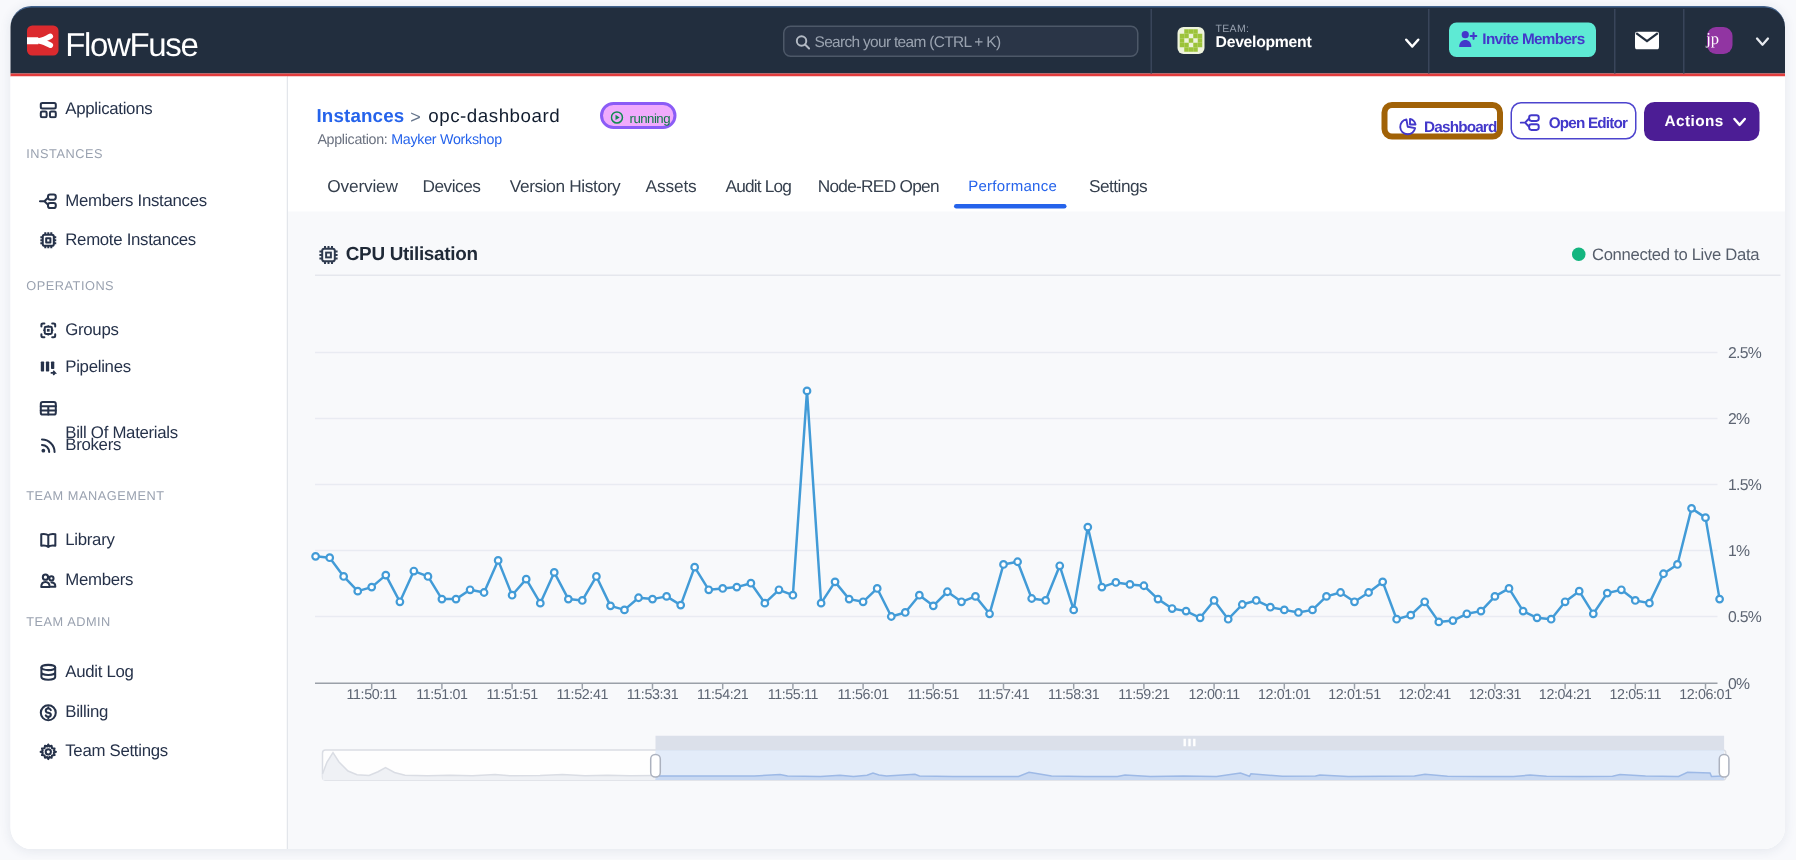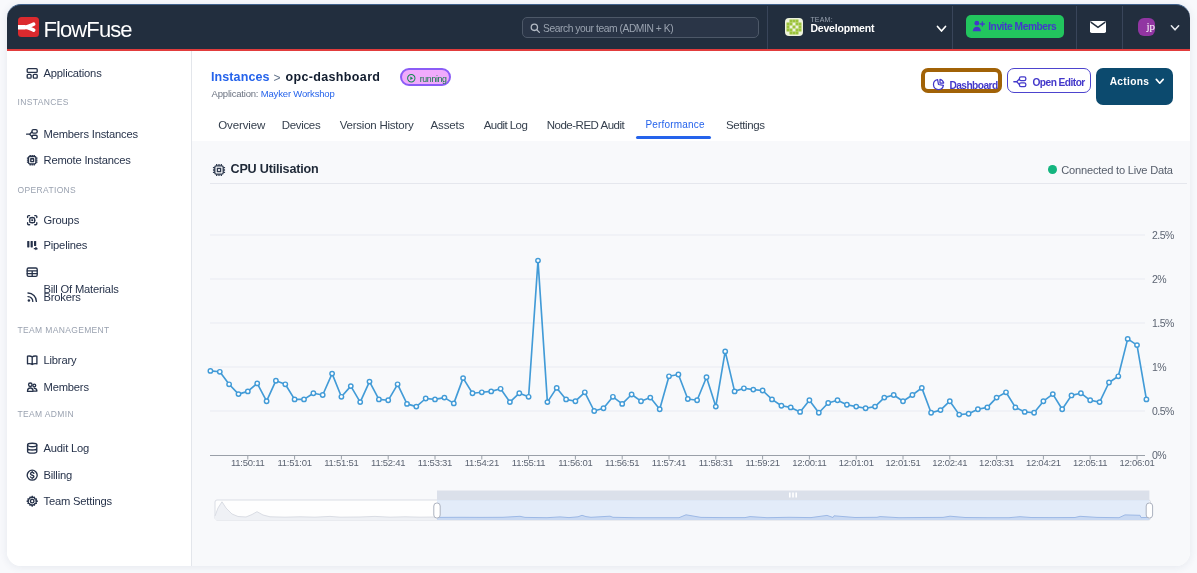--- a/index.html
+++ b/index.html
@@ -16,21 +16,21 @@
       <path d="M0 10.2 H7.5" stroke="#fff" stroke-width="4.6"></path>
     </svg>
 </div>
 <div class="abs" style="left:43.5px;top:17.7px;font-size:22px;font-weight:normal;color:#fff;letter-spacing:-0.9px">FlowFuse</div>
 
 <div class="abs" style="left:522px;top:17px;width:237px;height:21px;background:#2a3547;border:1px solid #4d5868;border-radius:5px">
 <svg class="abs" style="left:7px;top:5px" width="10.5" height="10.5" viewBox="0 0 13 13">
       <circle cx="5.4" cy="5.4" r="3.9" stroke="#b3bac4" stroke-width="1.6" fill="none"></circle>
       <line x1="8.3" y1="8.3" x2="11.6" y2="11.6" stroke="#b3bac4" stroke-width="1.6" stroke-linecap="round"></line>
     </svg>
-<div class="abs" style="left:20px;top:4.6px;font-size:10.3px;color:#9aa3b0;letter-spacing:-0.45px">Search your team (ADMIN + K)</div>
+<div class="abs" style="left:20px;top:4.6px;font-size:10.3px;color:#9aa3b0;letter-spacing:-0.45px">Search your team (CTRL + K)</div>
 </div>
 
 <div class="abs" style="left:766.5px;top:5.5px;width:1px;height:43.5px;background:#39455a"></div>
 <div class="abs" style="left:785px;top:17.5px;height:18px"><svg width="18" height="18" viewBox="0 0 18 18" style="border-radius:4px;background:#eef3dc">
       <rect x="4.5" y="1.5" width="3" height="3" fill="#9cc33a"></rect>
       <rect x="7.5" y="1.5" width="3" height="3" fill="#9cc33a"></rect>
       <rect x="10.5" y="1.5" width="3" height="3" fill="#9cc33a"></rect>
       <rect x="1.5" y="4.5" width="3" height="3" fill="#9cc33a"></rect>
       <rect x="4.5" y="4.5" width="3" height="3" fill="#9cc33a"></rect>
       <rect x="10.5" y="4.5" width="3" height="3" fill="#9cc33a"></rect>
@@ -46,38 +46,38 @@
       <rect x="7.5" y="13.5" width="3" height="3" fill="#9cc33a"></rect>
       <rect x="10.5" y="13.5" width="3" height="3" fill="#9cc33a"></rect>
     </svg></div>
 <div class="abs" style="left:810.4px;top:16.3px;font-size:7px;color:#97a0ae;letter-spacing:0.2px">TEAM:</div>
 <div class="abs" style="left:810.4px;top:23.3px;font-size:10.5px;font-weight:bold;color:#fff;letter-spacing:-0.19px">Development</div>
 <svg class="abs" style="left:936px;top:25px" width="11" height="8" viewBox="0 0 11 8">
     <path d="M1.5 1.5 L5.5 6 L9.5 1.5" stroke="#fff" stroke-width="1.7" fill="none" stroke-linecap="round" stroke-linejoin="round"></path>
   </svg>
 <div class="abs" style="left:951.5px;top:5.5px;width:1px;height:43.5px;background:#39455a"></div>
 
-<div class="abs" style="left:965.5px;top:15px;width:98.5px;height:22.5px;background:#22c55e;border-radius:5px">
+<div class="abs" style="left:965.5px;top:15px;width:98.5px;height:22.5px;background:#5eead4;border-radius:5px">
 <svg class="abs" style="left:6px;top:5px" width="13" height="12" viewBox="0 0 14 13">
       <g fill="#4338ca">
         <circle cx="5.2" cy="3.4" r="2.6"></circle>
         <path d="M0.8 12.2 C0.8 9 2.7 7.2 5.2 7.2 C7.7 7.2 9.6 9 9.6 12.2 Z"></path>
         <path d="M11.2 2.2 V6.4 M9.1 4.3 H13.3" stroke="#4338ca" stroke-width="1.5" stroke-linecap="round"></path>
       </g>
     </svg>
 <div class="abs" style="left:22.7px;top:6.3px;font-size:10.2px;font-weight:bold;color:#4338ca;letter-spacing:-0.43px">Invite Members</div>
 </div>
 
 <div class="abs" style="left:1075.5px;top:5.5px;width:1px;height:43.5px;background:#39455a"></div>
 <svg class="abs" style="left:1090px;top:21px" width="16" height="12" viewBox="0 0 16 12">
     <rect x="0" y="0" width="16" height="12" rx="1.7" fill="#fff"></rect>
     <path d="M0.8 1.1 L8 6.4 L15.2 1.1" stroke="#222e3e" stroke-width="1.5" fill="none"></path>
   </svg>
 <div class="abs" style="left:1121.5px;top:5.5px;width:1px;height:43.5px;background:#39455a"></div>
-<div class="abs" style="left:1137.5px;top:18px;width:17.5px;height:17.5px;background:#9135a2;border-radius:6px;color:#fff;font-family:'Liberation Serif',serif;font-size:11px;text-align:right;line-height:16.5px">jp</div>
+<div class="abs" style="left:1137.5px;top:18px;width:17.5px;height:17.5px;background:#9135a2;border-radius:6px;color:#fff;font-family:'Liberation Serif',serif;font-size:11px;text-align:left;line-height:16.5px">jp</div>
 <svg class="abs" style="left:1169.5px;top:23.5px" width="10" height="8" viewBox="0 0 11 8">
     <path d="M1.5 1.5 L5.5 6 L9.5 1.5" stroke="#e7eaef" stroke-width="1.7" fill="none" stroke-linecap="round" stroke-linejoin="round"></path>
   </svg>
 
 <div class="abs" style="left:7px;top:51px;width:185px;height:514.5px;background:#fff;border-right:1px solid #e3e6eb;border-radius:0 0 0 14px"></div>
 <div class="abs" style="left:0px;top:0px">
 <svg class="abs" style="left:25.5px;top:66.8px" width="12.4" height="12.4" viewBox="0 0 12.4 12.4">
       <rect x="1.2" y="1.6" width="10" height="3.8" rx="1" stroke="#26324a" stroke-width="1.35" fill="none" stroke-linecap="round" stroke-linejoin="round"></rect>
       <rect x="1.2" y="7.4" width="3.9" height="3.8" rx="0.9" stroke="#26324a" stroke-width="1.35" fill="none" stroke-linecap="round" stroke-linejoin="round"></rect>
       <rect x="7.3" y="7.4" width="3.9" height="3.8" rx="0.9" stroke="#26324a" stroke-width="1.35" fill="none" stroke-linecap="round" stroke-linejoin="round"></rect>
@@ -152,21 +152,21 @@
     </svg>
 <div class="abs" style="left:43.5px;top:494.6px;font-size:11.2px;color:#26324a;letter-spacing:-0.19px;line-height:1.1">Team Settings</div>
 
 </div>
 
 <div class="abs" style="left:192px;top:51px;width:998px;height:90px;background:#fff"></div>
 <div class="abs" style="left:192px;top:141px;width:998px;height:424.5px;background:#f8f9fb;border-radius:0 0 14px 0"></div>
 
 <div class="abs" style="left:211px;top:71.3px;font-size:12.5px;font-weight:bold;color:#2563eb;letter-spacing:0.1px">Instances</div>
 <div class="abs" style="left:273.5px;top:71.5px;font-size:12px;color:#64748b">&gt;</div>
-<div class="abs" style="left:285.5px;top:71.3px;font-size:12.5px;font-weight:bold;color:#111c2e;letter-spacing:0.35px">opc-dashboard</div>
+<div class="abs" style="left:285.5px;top:71.3px;font-size:12.5px;font-weight:normal;color:#111c2e;letter-spacing:0.35px">opc-dashboard</div>
 <div class="abs" style="left:400.2px;top:68.1px;width:51.3px;height:17.9px;background:#f0abfc;border-radius:9px;border:2px solid #8b5cf6">
 <svg class="abs" style="left:5px;top:4.2px" width="8.6" height="8.6" viewBox="0 0 9 9">
       <circle cx="4.5" cy="4.5" r="3.85" stroke="#128a50" stroke-width="1.05" fill="none"></circle>
       <path d="M3.5 2.7 L6.4 4.5 L3.5 6.3 Z" fill="#128a50"></path>
     </svg>
 <div class="abs" style="left:17.5px;top:4.9px;font-size:8.8px;color:#117a47;letter-spacing:-0.34px">running</div>
 </div>
 <div class="abs" style="left:211.6px;top:89.2px;font-size:9.5px;color:#6b7280;letter-spacing:-0.2px">Application: <span style="color:#2563eb;letter-spacing:-0.17px">Mayker Workshop</span></div>
 
 <div class="abs" style="left:921px;top:68.3px;width:81px;height:24.6px;background:#fff;border:4px solid #a16207;border-radius:7px">
@@ -177,33 +177,33 @@
 <div class="abs" style="left:24.4px;top:7.5px;font-size:10.2px;font-weight:bold;color:#4338ca;letter-spacing:-0.55px">Dashboard</div>
 </div>
 <div class="abs" style="left:1006.7px;top:68.3px;width:84.4px;height:24.6px;background:#fff;border:1px solid #4d44ce;border-radius:7px">
 <svg class="abs" style="left:5px;top:5.8px" width="14.5" height="13.5" viewBox="0 0 14 13">
       <path d="M0.8 6.5 H3.6 M3.6 6.5 L6 4 M3.6 6.5 L6 9" stroke="#4338ca" stroke-width="1.25" fill="none" stroke-linecap="round"></path>
       <rect x="6.2" y="1.8" width="6.2" height="3.6" rx="1.5" stroke="#4338ca" stroke-width="1.25" fill="none"></rect>
       <rect x="6.2" y="7.6" width="6.2" height="3.6" rx="1.5" stroke="#4338ca" stroke-width="1.25" fill="none"></rect>
     </svg>
 <div class="abs" style="left:24.8px;top:7.5px;font-size:10.2px;font-weight:bold;color:#4338ca;letter-spacing:-0.55px">Open Editor</div>
 </div>
-<div class="abs" style="left:1096px;top:68.3px;width:77px;height:37px;background:#0c4a6e;border-radius:7px">
+<div class="abs" style="left:1096px;top:68.3px;width:77px;height:26px;background:#4c1d95;border-radius:7px">
 <div class="abs" style="left:13.7px;top:7.5px;font-size:10.2px;font-weight:bold;color:#fff;letter-spacing:0.3px">Actions</div>
 <svg class="abs" style="left:59px;top:9.7px" width="9.5" height="7" viewBox="0 0 11 8">
       <path d="M1.5 1.5 L5.5 6 L9.5 1.5" stroke="#fff" stroke-width="1.9" fill="none" stroke-linecap="round" stroke-linejoin="round"></path>
     </svg>
 </div>
 
 <div class="abs" style="left:241.7px;top:118.5px;transform:translateX(-50%);font-size:11.5px;color:#36404e;letter-spacing:-0.12px">Overview</div>
 <div class="abs" style="left:301px;top:118.5px;transform:translateX(-50%);font-size:11.5px;color:#36404e;letter-spacing:-0.32px">Devices</div>
 <div class="abs" style="left:376.7px;top:118.5px;transform:translateX(-50%);font-size:11.5px;color:#36404e;letter-spacing:-0.24px">Version History</div>
 <div class="abs" style="left:447.4px;top:118.5px;transform:translateX(-50%);font-size:11.5px;color:#36404e;letter-spacing:-0.09px">Assets</div>
 <div class="abs" style="left:505.5px;top:118.5px;transform:translateX(-50%);font-size:11.5px;color:#36404e;letter-spacing:-0.56px">Audit Log</div>
-<div class="abs" style="left:585.5px;top:118.5px;transform:translateX(-50%);font-size:11.5px;color:#36404e;letter-spacing:-0.48px">Node-RED Audit</div>
+<div class="abs" style="left:585.5px;top:118.5px;transform:translateX(-50%);font-size:11.5px;color:#36404e;letter-spacing:-0.48px">Node-RED Open</div>
 <div class="abs" style="left:675.1px;top:118.5px;transform:translateX(-50%);font-size:10px;color:#2563eb;letter-spacing:0.18px">Performance</div>
 <div class="abs" style="left:745.4px;top:118.5px;transform:translateX(-50%);font-size:11.5px;color:#36404e;letter-spacing:-0.36px">Settings</div>
 <div class="abs" style="left:636.3px;top:136.2px;width:75.1px;height:2.6px;background:#2563eb;border-radius:2px"></div>
 
 <svg class="abs" style="left:211.5px;top:162.6px" width="14" height="14" viewBox="0 0 15 15">
     <rect x="3" y="3" width="9" height="9" rx="1.5" stroke="#2f3b4f" stroke-width="1.4" fill="none"></rect>
     <rect x="5.8" y="5.8" width="3.4" height="3.4" stroke="#2f3b4f" stroke-width="1.4" fill="none"></rect>
     <path d="M5 3 V1 M7.5 3 V1 M10 3 V1 M5 14 V12 M7.5 14 V12 M10 14 V12 M3 5 H1 M3 7.5 H1 M3 10 H1 M14 5 H12 M14 7.5 H12 M14 10 H12" stroke="#2f3b4f" stroke-width="1.4"></path>
   </svg>
 <div class="abs" style="left:230.5px;top:162.6px;font-size:12.6px;font-weight:bold;color:#1f2937;letter-spacing:-0.2px">CPU Utilisation</div>

